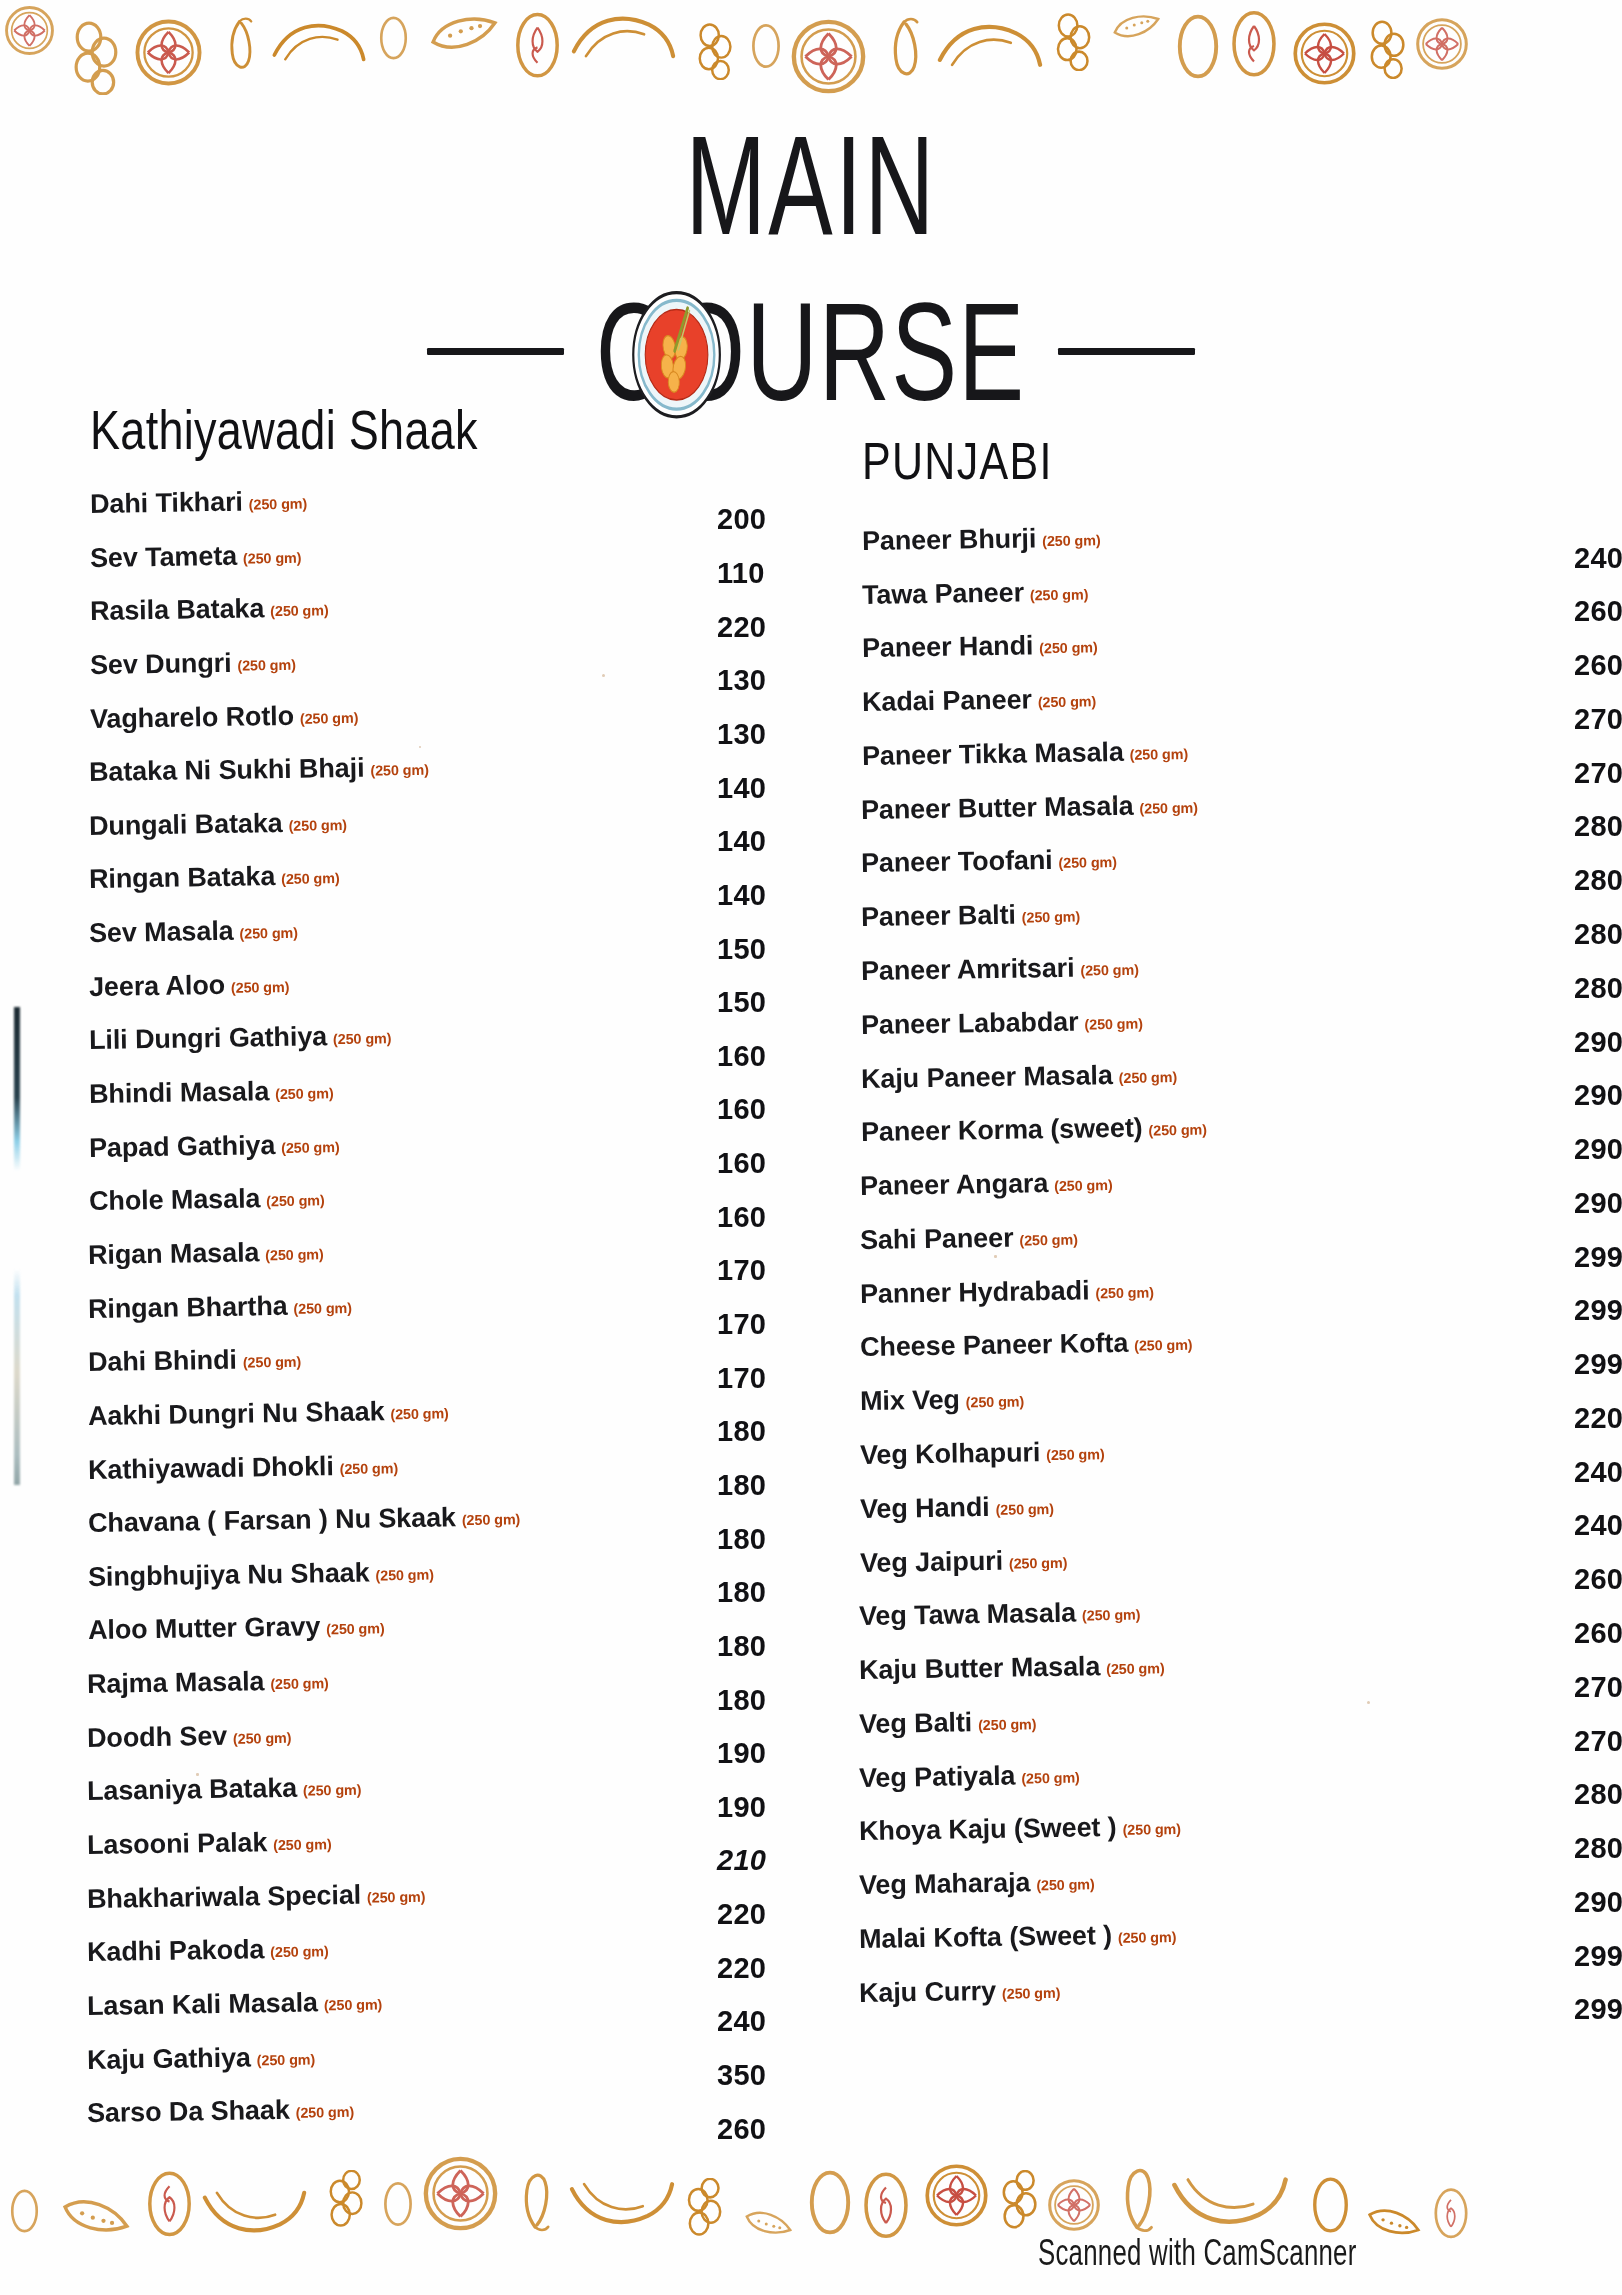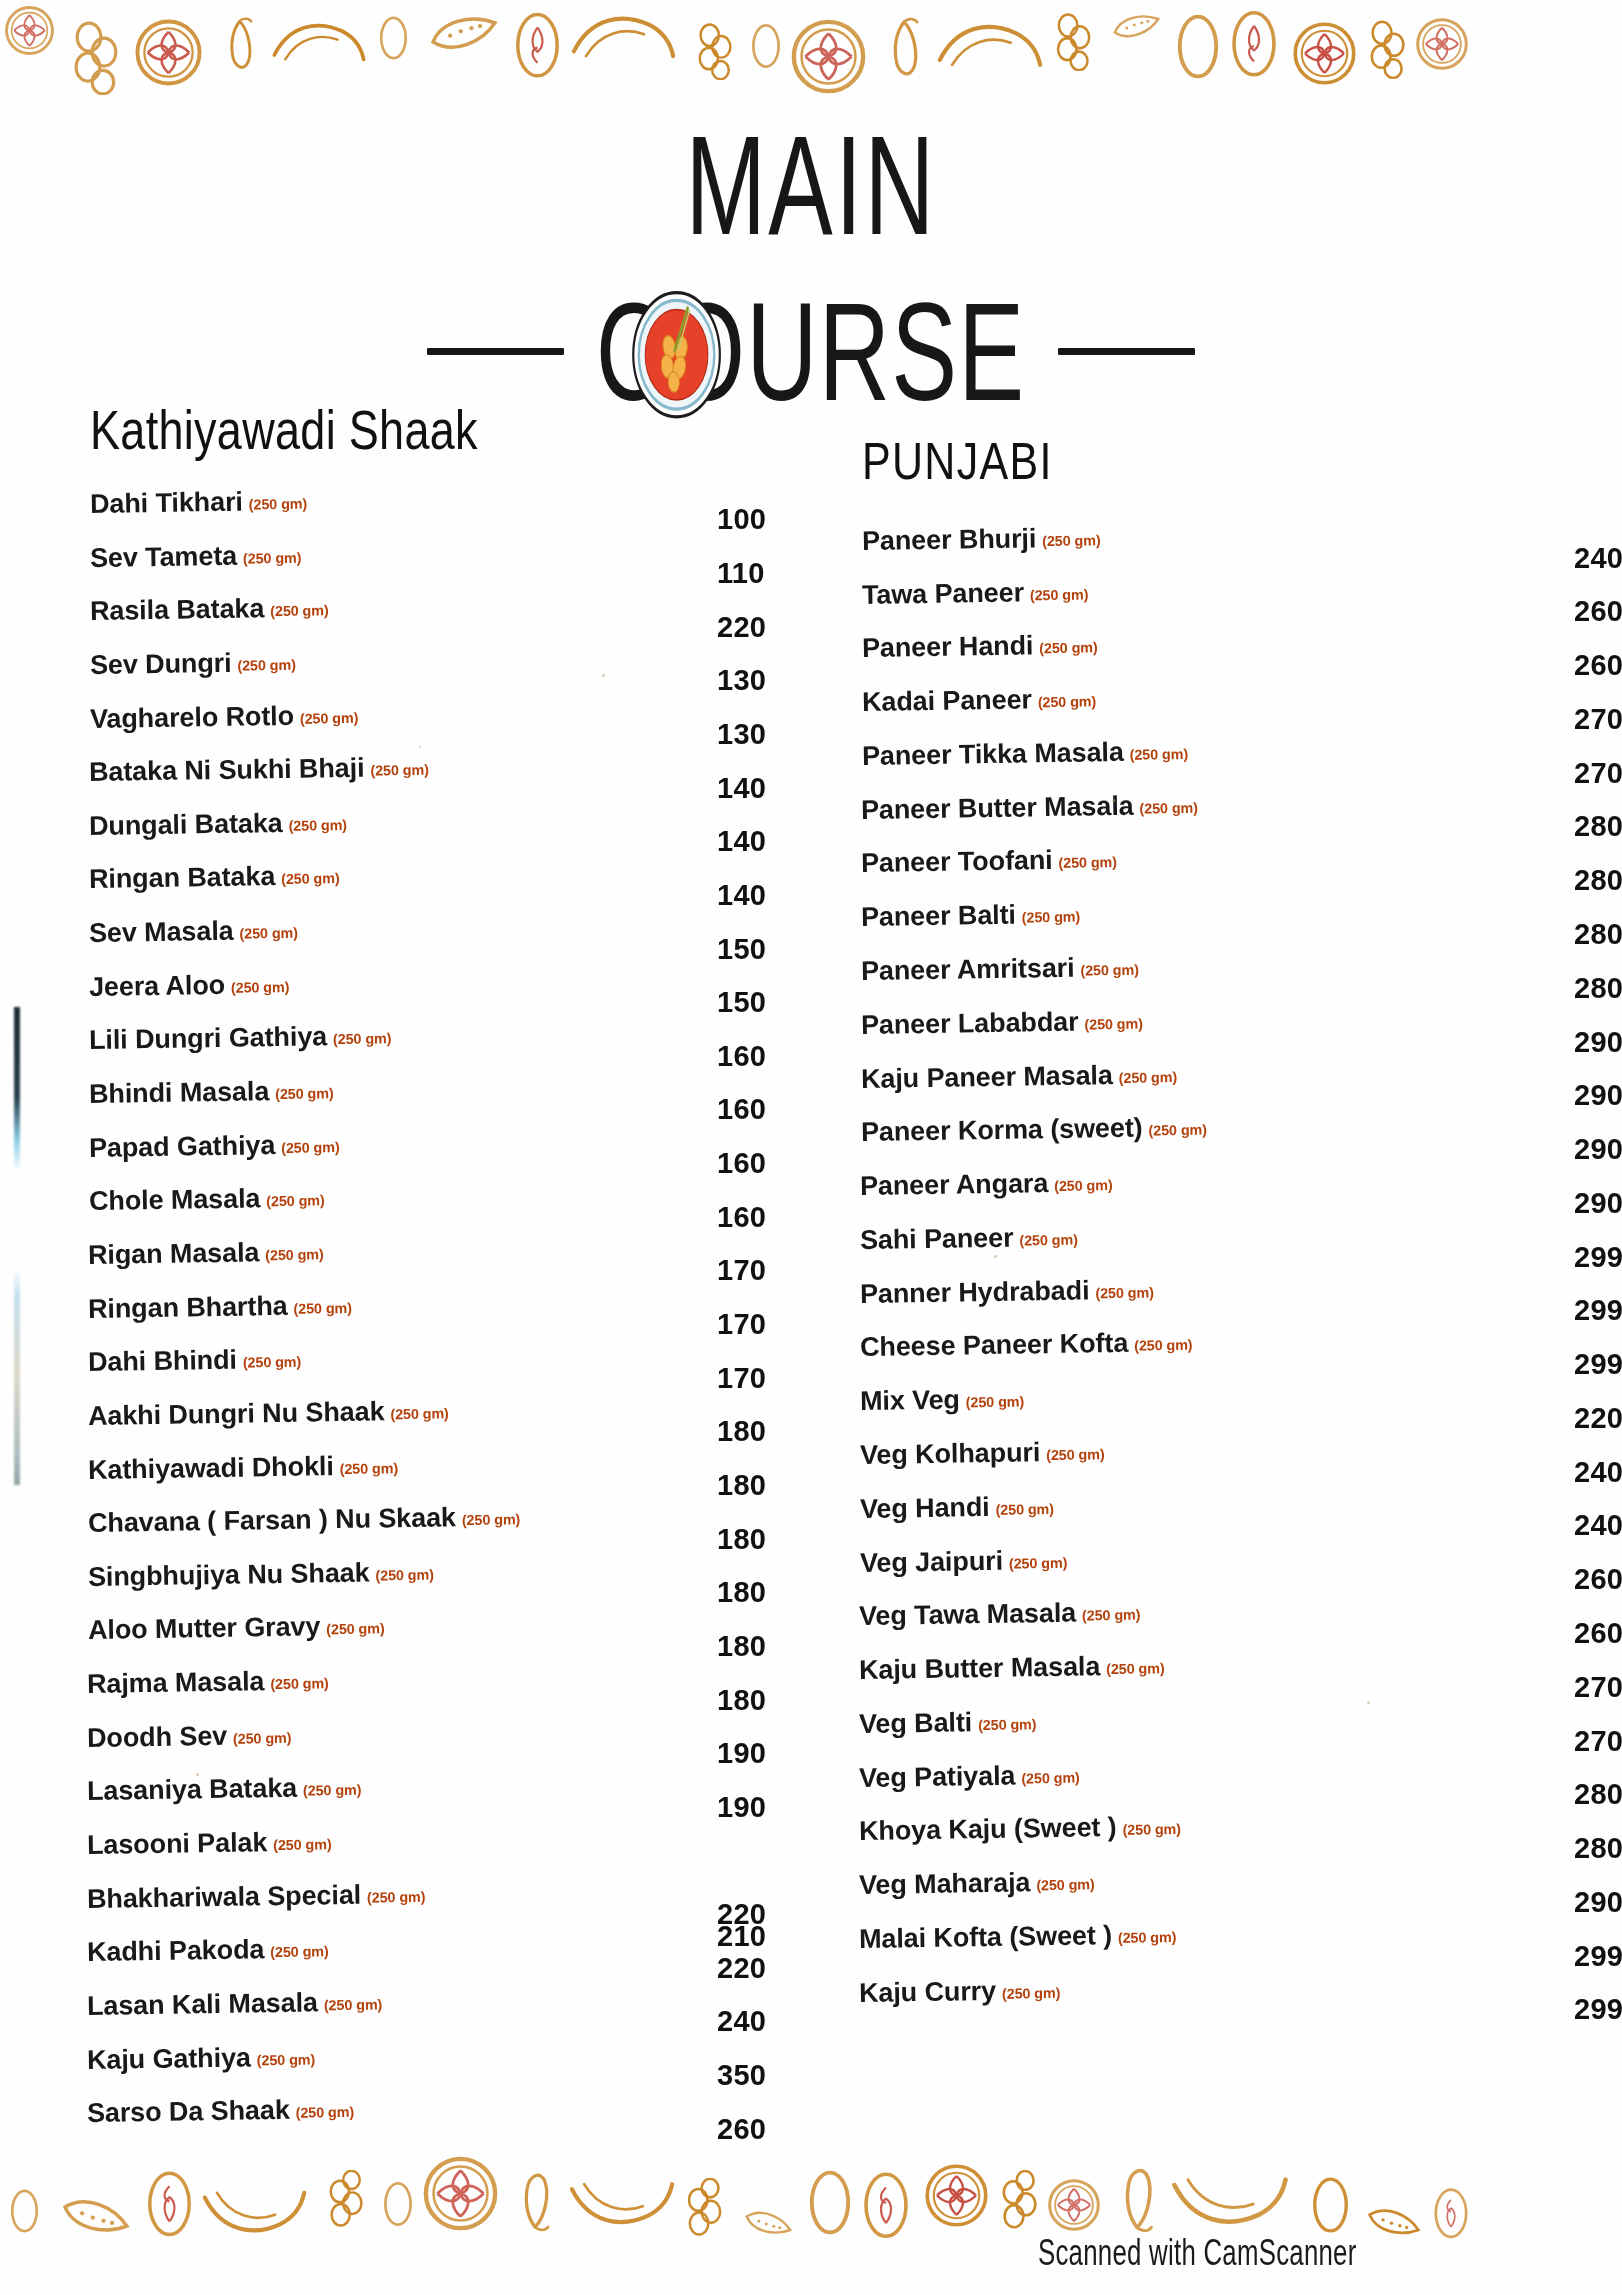--- a/index.html
+++ b/index.html
@@ -382,21 +382,21 @@
       <span class="rule"></span>
     </div>
   </div>
 
   <div class="columns">
     <div class="col col-left">
       <div class="col-title">Kathiyawadi Shaak</div>
       <div class="items" id="list-0">
           <div class="item">
             <span class="nm" style="top: 0px; left: 0px; transform: rotate(-0.9deg);">Dahi Tikhari<span class="gm">(250 gm)</span></span>
-            <span class="pr" style="top: 14.4px;">100</span>
+            <span class="pr" style="top: 14.4px;">200</span>
           </div>
           <div class="item">
             <span class="nm" style="top: 54px; left: -0.1px; transform: rotate(-0.9deg);">Sev Tameta<span class="gm">(250 gm)</span></span>
             <span class="pr" style="top: 68px;">110</span>
           </div>
           <div class="item">
             <span class="nm" style="top: 107px; left: -0.2px; transform: rotate(-0.9deg);">Rasila Bataka<span class="gm">(250 gm)</span></span>
             <span class="pr" style="top: 122px;">220</span>
           </div>
           <div class="item">
@@ -482,21 +482,21 @@
           <div class="item">
             <span class="nm" style="top: 1234px; left: -2.7px; transform: rotate(-0.9deg);">Doodh Sev<span class="gm">(250 gm)</span></span>
             <span class="pr" style="top: 1248px;">190</span>
           </div>
           <div class="item">
             <span class="nm" style="top: 1287px; left: -2.8px; transform: rotate(-0.9deg);">Lasaniya Bataka<span class="gm">(250 gm)</span></span>
             <span class="pr" style="top: 1302px;">190</span>
           </div>
           <div class="item">
             <span class="nm" style="top: 1341px; left: -2.9px; transform: rotate(-0.9deg);">Lasooni Palak<span class="gm">(250 gm)</span></span>
-            <span class="pr" style="top: 1431px;">210</span>
+            <span class="pr" style="top: 1355px; font-style: italic;">210</span>
           </div>
           <div class="item">
             <span class="nm" style="top: 1395px; left: -3.1px; transform: rotate(-0.9deg);">Bhakhariwala Special<span class="gm">(250 gm)</span></span>
             <span class="pr" style="top: 1409px;">220</span>
           </div>
           <div class="item">
             <span class="nm" style="top: 1448px; left: -3.2px; transform: rotate(-0.9deg);">Kadhi Pakoda<span class="gm">(250 gm)</span></span>
             <span class="pr" style="top: 1463px;">220</span>
           </div>
           <div class="item">

